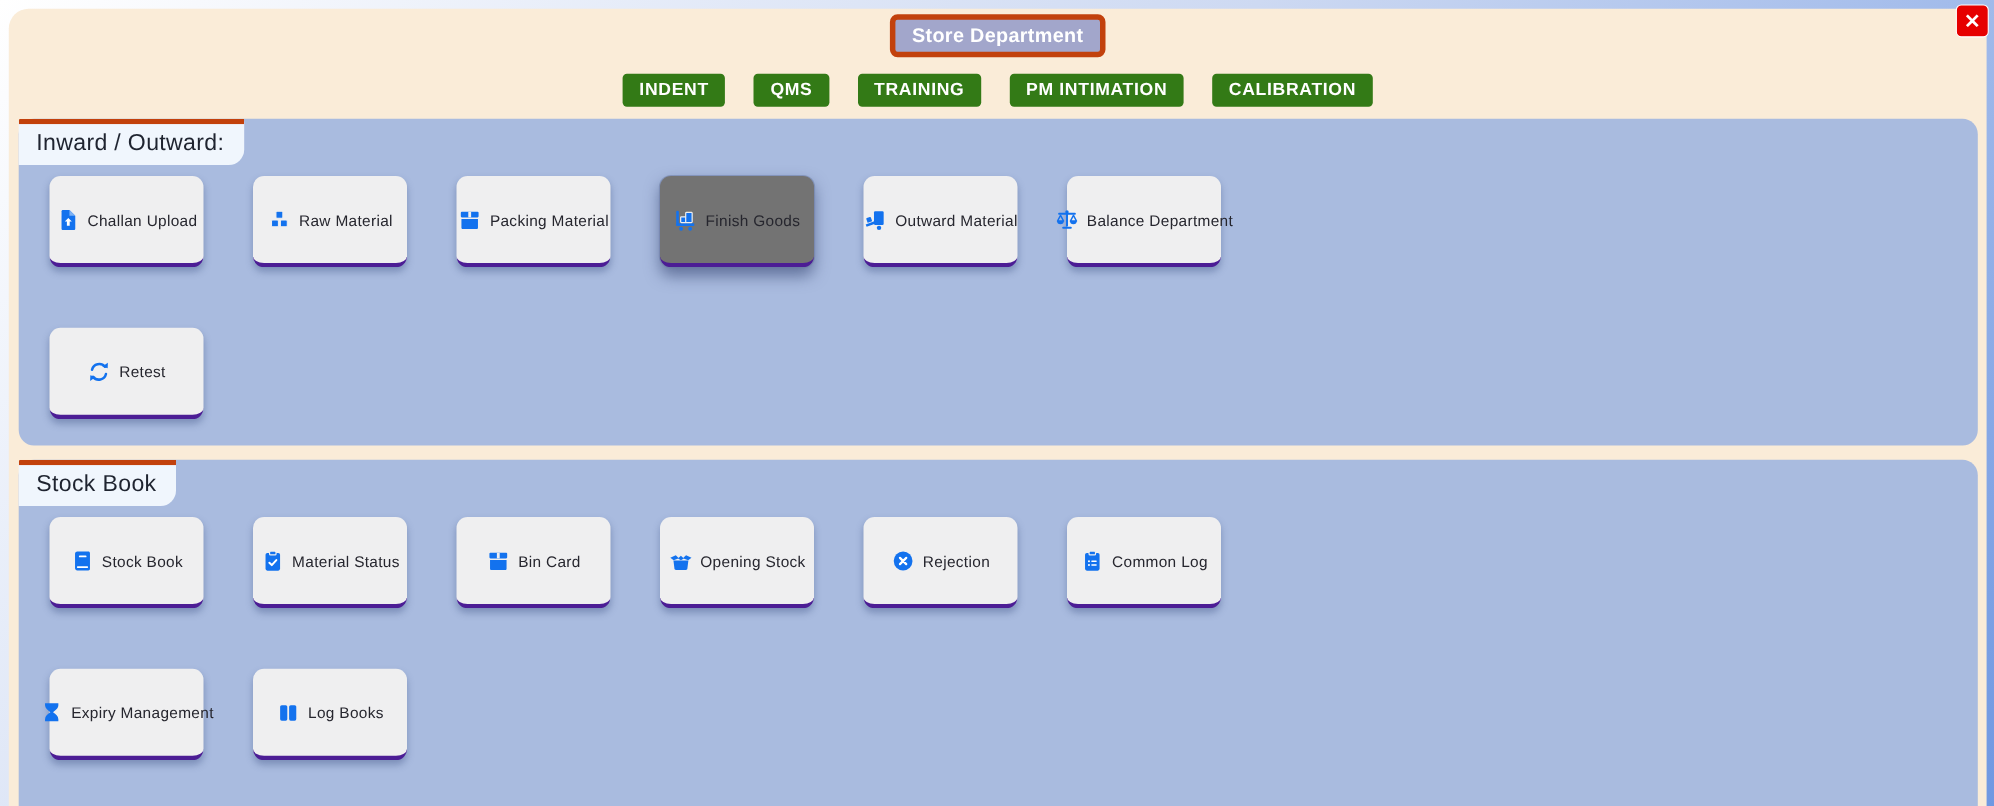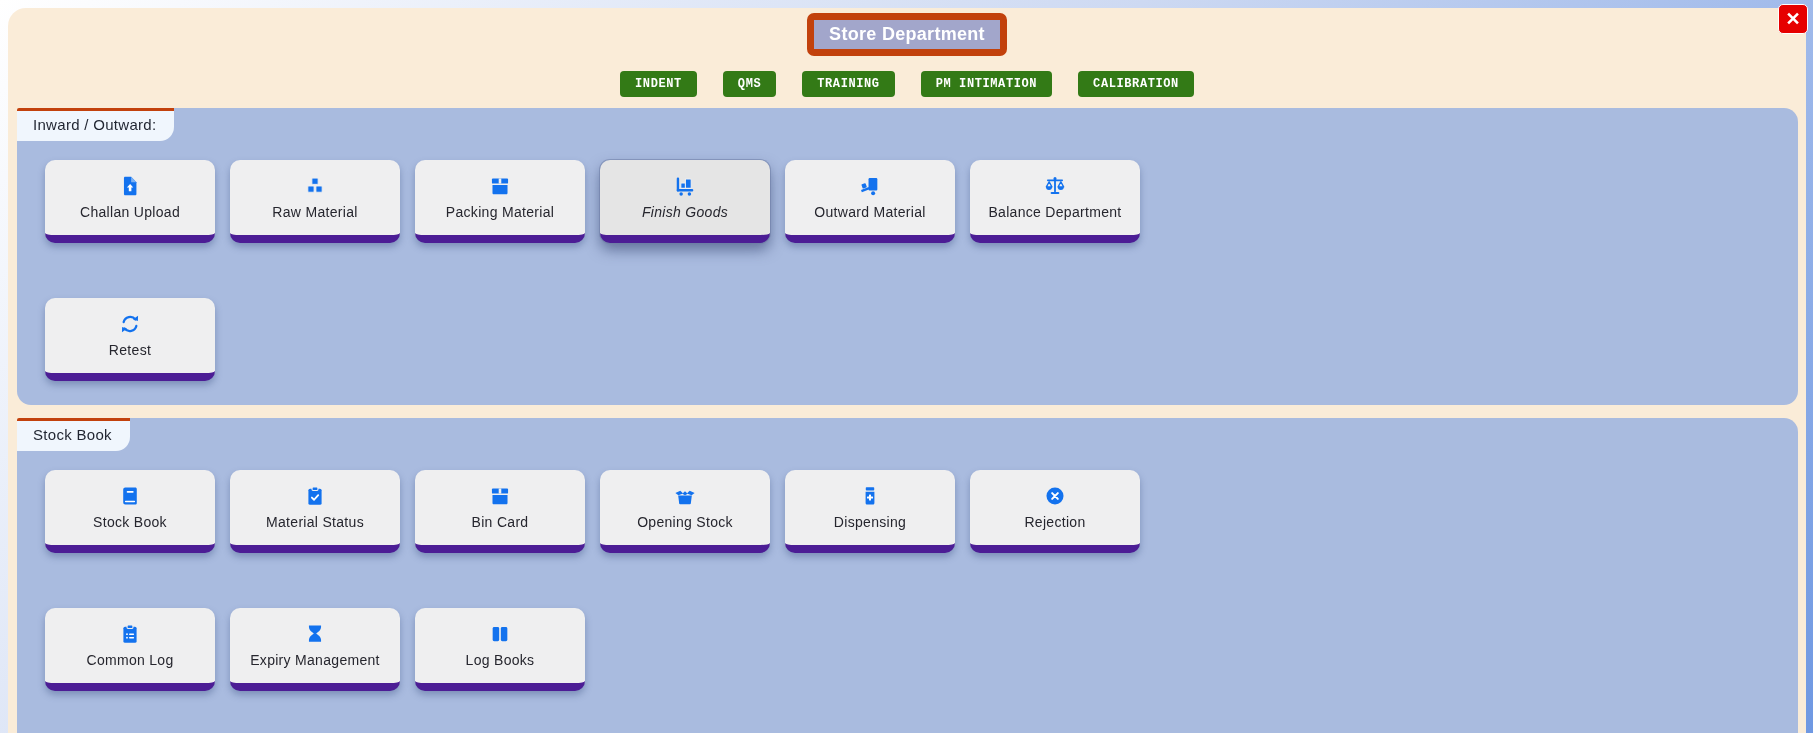--- a/index.html
+++ b/index.html
@@ -8,46 +8,46 @@
 
   .modal { position:absolute; left:8px; top:8px; width:1798px; height:760px;
            background:#faecd8; border-radius:18px 14px 0 0; }
 
   .close-btn { position:absolute; top:4px; right:5px; width:30px; height:30px;
                background:#e60000; border:1px solid #ffffff; border-radius:5px;
                color:#fff; font-size:18px; font-weight:bold; line-height:26px;
                text-align:center; cursor:pointer; z-index:5; }
 
   .title-wrap { text-align:center; padding-top:5px; }
-  .page-title { display:inline-block; background:#a2a6cb; border:7px solid #c2410c;
+  .page-title { display:inline-block; background:#a2a6cb; border:5px solid #c2410c;
                 border-radius:7px; padding:4px 15px; color:#ffffff; font-weight:bold;
                 font-size:18px; letter-spacing:.3px; }
 
   .top-nav { display:flex; justify-content:center; gap:26px; margin-top:15px; }
   .nav-btn { background:#337a16; color:#ffffff; border:none; border-radius:4px;
-             font-family:Liberation Mono, monospace; font-weight:bold; font-size:12px;
+             font-family:Liberation Sans, sans-serif; font-weight:bold; font-size:16px;
              letter-spacing:.6px; padding:6px 15px; cursor:pointer; }
 
   .section { position:relative; margin:11px 0 0 9px; width:1781px;
              background:#a9bbdf; border-radius:14px; }
   .section + .section { margin-top:13px; }
   .section-tab { position:absolute; top:0; left:0; background:#f0f6fd;
-                 border-top:3px solid #c2410c; border-radius:2px 0 14px 0;
-                 padding:5px 18px 8px 16px; font-size:15px; color:#1f2430;
+                 border-top:5px solid #c2410c; border-radius:2px 0 14px 0;
+                 padding:5px 18px 8px 16px; font-size:21px; color:#1f2430;
                  letter-spacing:.3px; }
 
   .card-grid { position:absolute; left:28px; top:52px; display:grid;
                grid-template-columns:repeat(6,170px); column-gap:15px; row-gap:55px; }
-  .card { width:170px; height:83px; background:#efeff0; border:none;
-          border-bottom:8px solid #4c1d95; border-radius:10px;
+  .card { width:140px; height:83px; background:#efeff0; border:none;
+          border-bottom:4px solid #4c1d95; border-radius:10px;
           box-shadow:0 4px 7px rgba(60,80,130,.40);
-          display:flex; flex-direction:column; align-items:center; justify-content:center;
+          display:flex; flex-direction:row; align-items:center; justify-content:center;
           gap:7px; cursor:pointer; font-family:"Liberation Sans",sans-serif; }
-  .card.highlighted { background:#e5e5e5;
-          box-shadow:0 0 0 1px rgba(110,125,165,.55), 0 7px 14px rgba(40,55,100,.55);font-style:italic; }
+  .card.highlighted { background:#737373;
+          box-shadow:0 0 0 1px rgba(110,125,165,.55), 0 7px 14px rgba(40,55,100,.55); }
   .card .icon { color:#1372ee; height:22px; display:flex; align-items:center; }
   .card .icon svg { width:22px; height:22px; }
   .card .card-label { font-size:14px; color:#26262e; letter-spacing:.3px; white-space:nowrap; }
 </style>
 </head>
 <body>
 
 <div class="modal">
   <div class="title-wrap">
     <div class="page-title">Store Department</div>
@@ -191,31 +191,20 @@
                 <path d="M4.8 11.2L1.5 8.8l5.4-2.6 3.1 3z"></path>
                 <path d="M19.2 11.2l3.3-2.4-5.4-2.6-3.1 3z"></path>
                 <path d="M9.1 9.5L12 6.7l2.9 2.8-2.9 1.7z"></path>
               </svg>
             </span>
             <span class="card-label">Opening Stock</span>
           </button>
           <button class="card">
             <span class="icon">
               <svg viewBox="0 0 24 24" fill="currentColor" xmlns="http://www.w3.org/2000/svg">
-                <rect x="7.4" y="2.4" width="9.2" height="3.6" rx="0.8"></rect>
-                <path d="M7.2 7.3h9.6v12.3c0 1-.8 1.8-1.8 1.8H9c-1 0-1.8-.8-1.8-1.8z"></path>
-                <rect x="10.9" y="10.4" width="2.2" height="6.6" rx="0.6" fill="#fff"></rect>
-                <rect x="8.7" y="12.6" width="6.6" height="2.2" rx="0.6" fill="#fff"></rect>
-              </svg>
-            </span>
-            <span class="card-label">Dispensing</span>
-          </button>
-          <button class="card">
-            <span class="icon">
-              <svg viewBox="0 0 24 24" fill="currentColor" xmlns="http://www.w3.org/2000/svg">
                 <circle cx="12" cy="12" r="9.3"></circle>
                 <path d="M8.9 8.9l6.2 6.2M15.1 8.9l-6.2 6.2" stroke="#fff" stroke-width="2.2" stroke-linecap="round"></path>
               </svg>
             </span>
             <span class="card-label">Rejection</span>
           </button>
           <button class="card">
             <span class="icon">
               <svg viewBox="0 0 24 24" fill="currentColor" xmlns="http://www.w3.org/2000/svg">
                 <rect x="4.8" y="4" width="14.4" height="17.6" rx="1.8"></rect>

